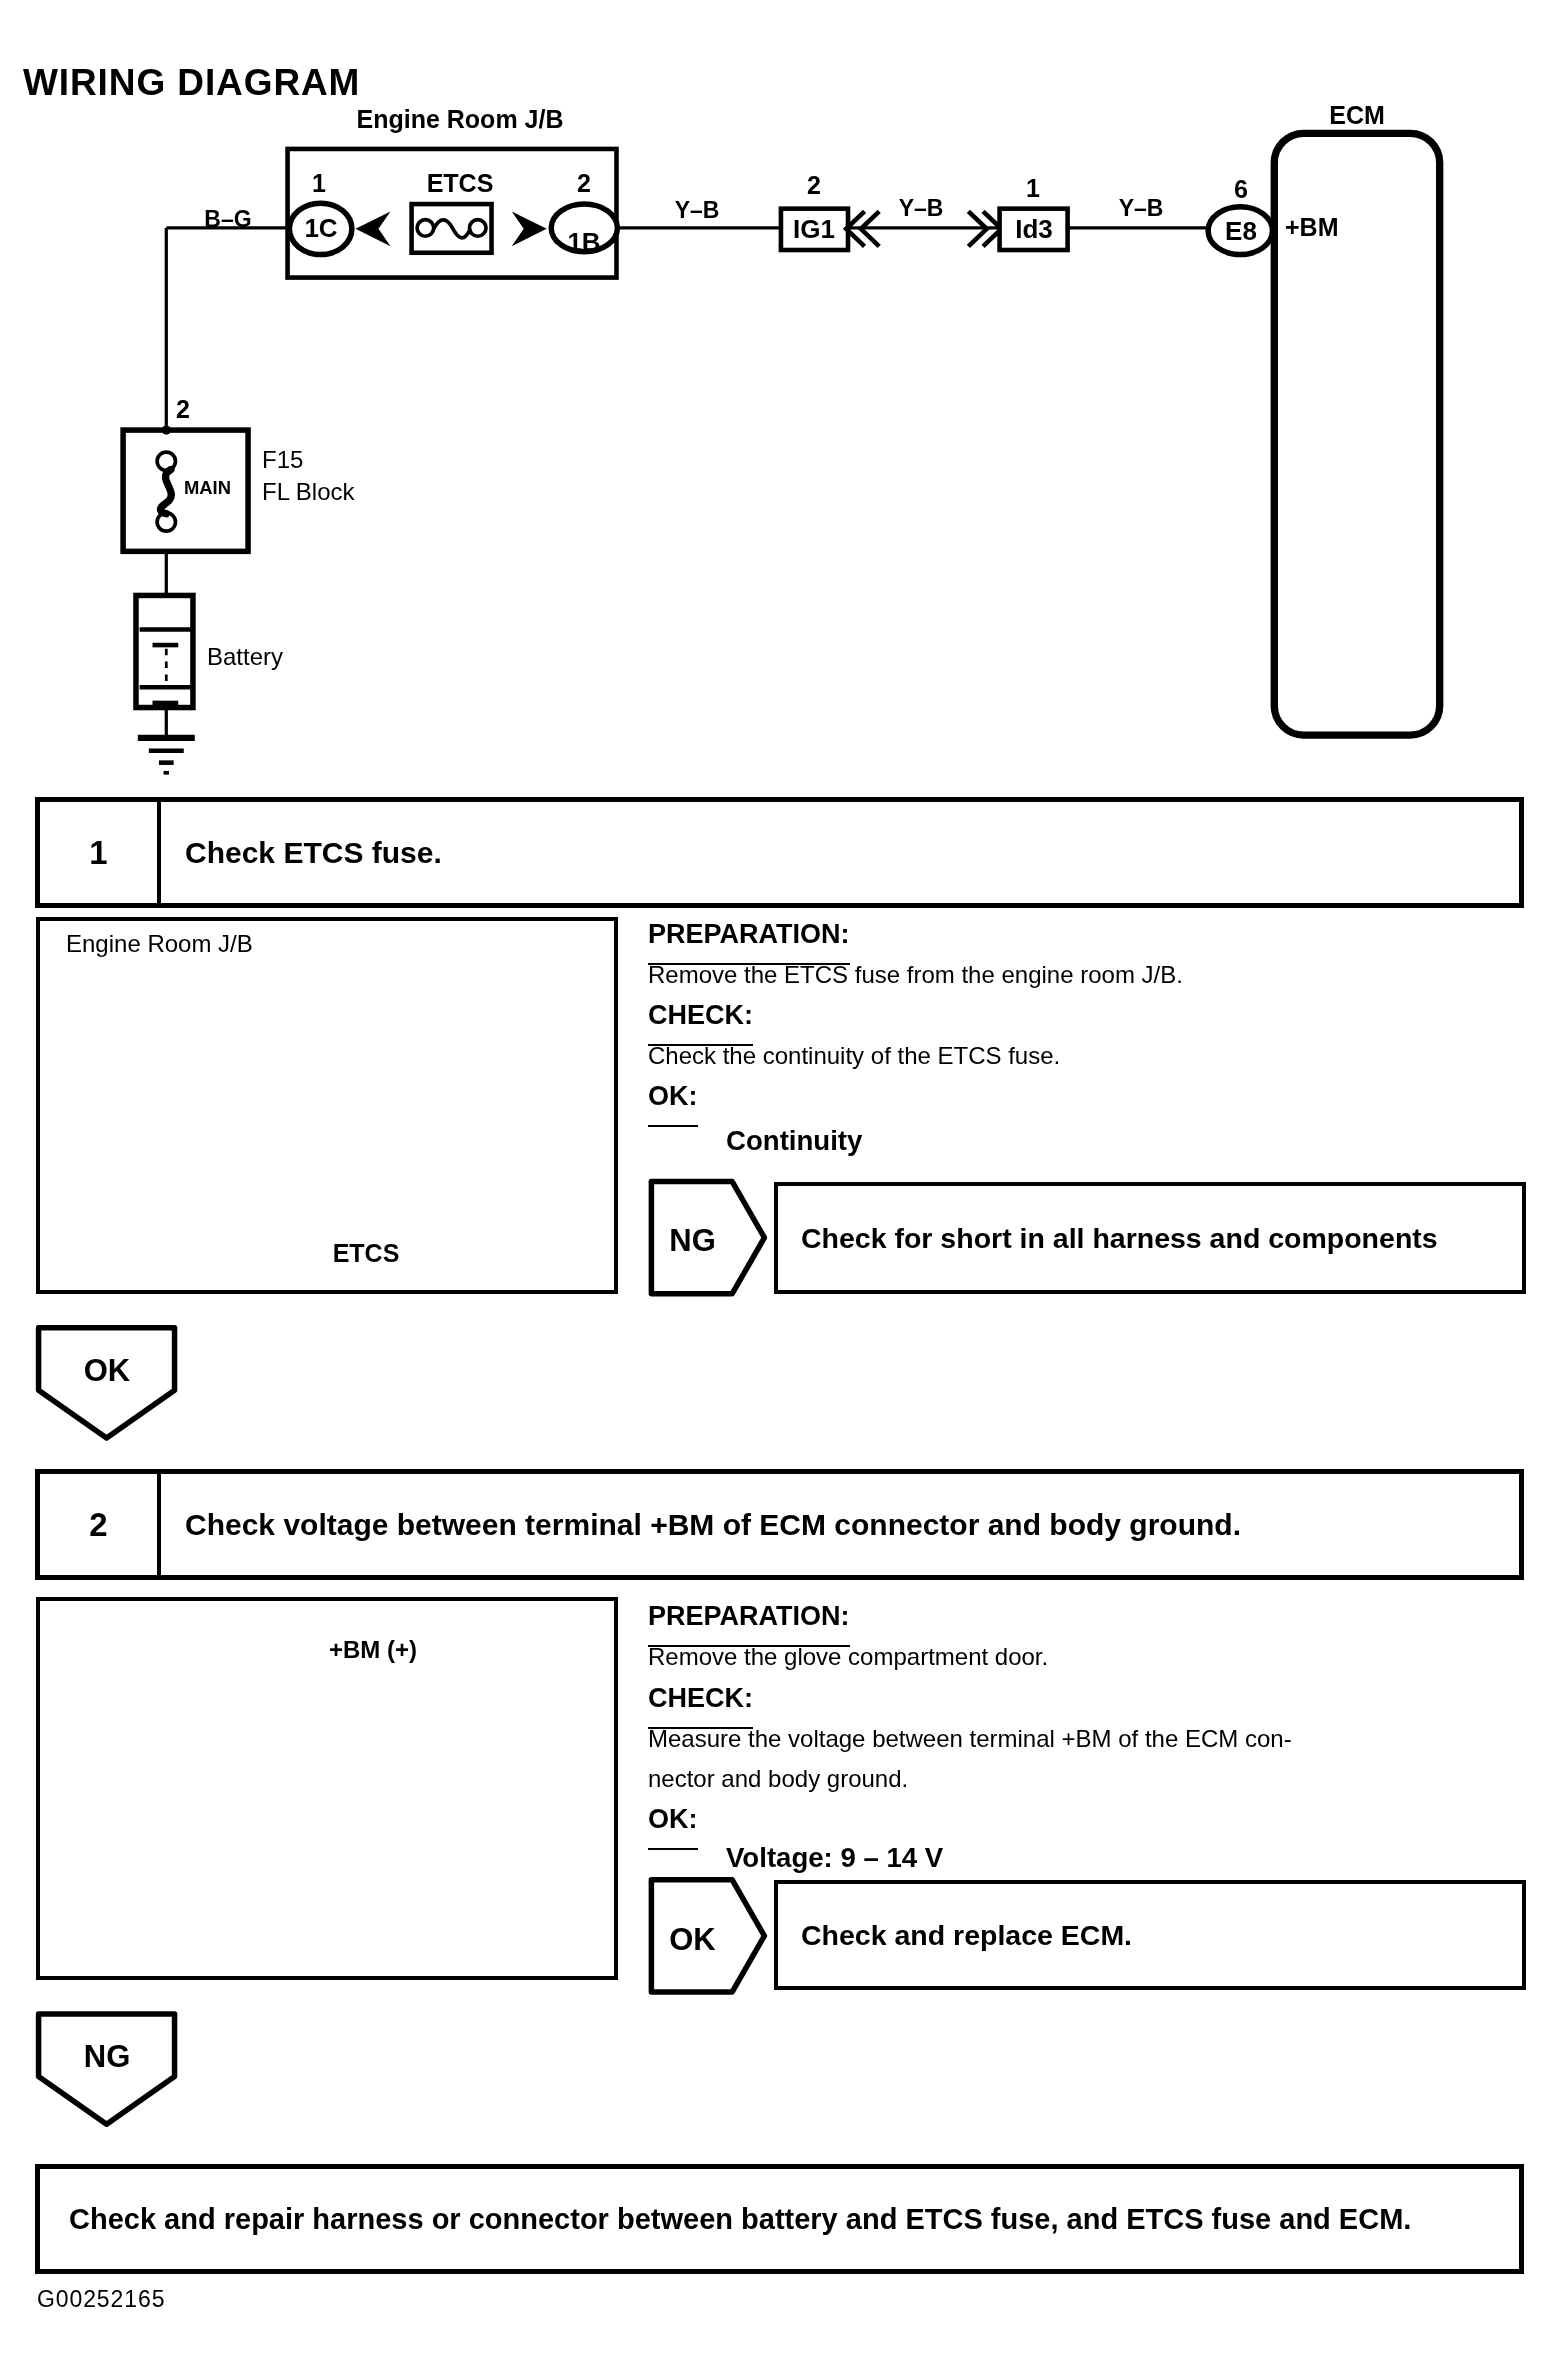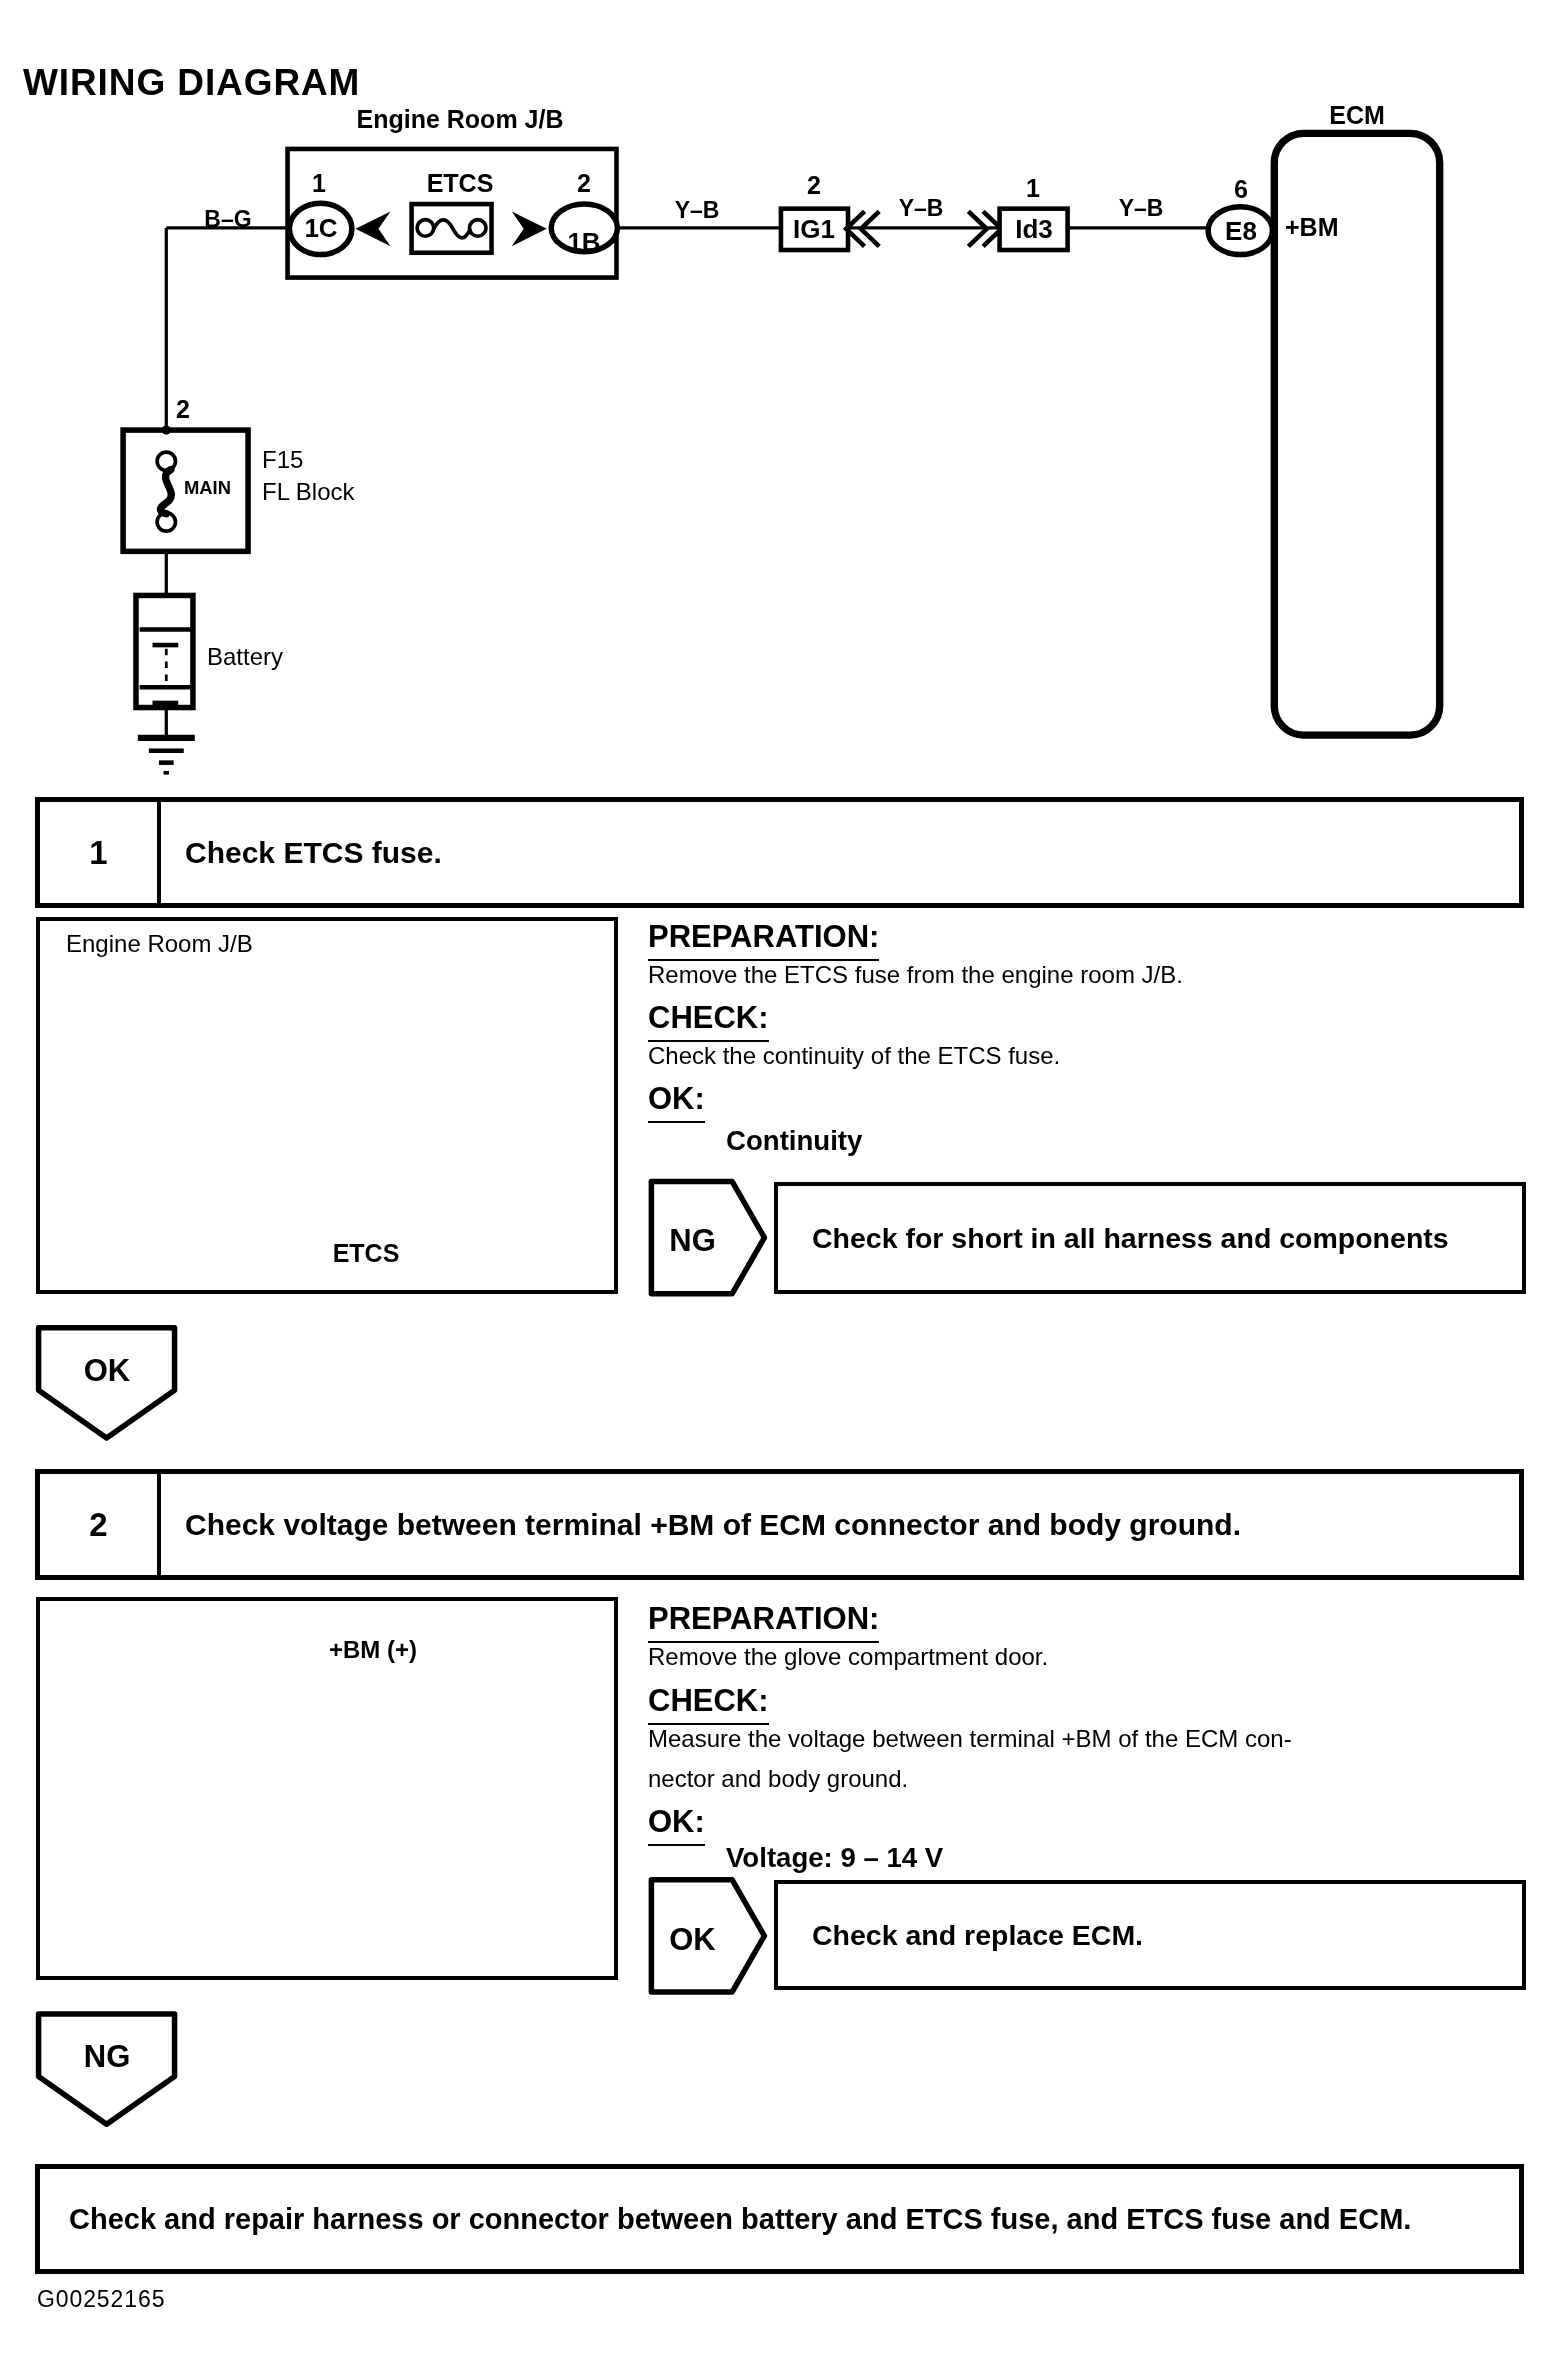--- a/index.html
+++ b/index.html
@@ -7,33 +7,33 @@
         font-family:"Liberation Sans",sans-serif;color:#000;overflow:hidden}
   .t{position:absolute;white-space:nowrap;line-height:1}
   .c{transform:translateX(-50%)}
   .b{font-weight:700}
   .title{font-size:37px;font-weight:700;letter-spacing:0.9px}
   .lbl27{font-size:25px;font-weight:700}
   .lbl25{font-size:23px;font-weight:700}
   .lbl26{font-size:24px}
   .pin{font-size:25px;font-weight:700}
   .conn{font-size:26px;font-weight:700}
-  .hd{font-size:31px;font-weight:700;border-bottom:2.8px solid #000;padding-bottom:7px}
+  .hd{font-size:27px;font-weight:700;border-bottom:2.8px solid #000;padding-bottom:15px}
   .bodyln{font-size:24px}
   .okval{font-size:27.6px;font-weight:700}
   .art{position:absolute;left:0;top:0}
   .frame{position:absolute;border:4.6px solid #000;background:#fff;box-sizing:border-box}
   .stephdr{position:absolute;left:35px;width:1489px;height:111px;border:5.5px solid #000;
            box-sizing:border-box;display:flex;background:#fff}
   .stepnum{width:117px;border-right:4.6px solid #000;display:flex;align-items:center;
            justify-content:center;font-size:33px;font-weight:700}
   .steptitle{flex:1;display:flex;align-items:center;padding-left:24px;
              font-size:30px;font-weight:700}
   .actionbox{position:absolute;left:774px;width:752px;border:4.6px solid #000;box-sizing:border-box;
-             display:flex;flex-direction:column;justify-content:center;padding-left:34px;background:#fff}
+             display:flex;flex-direction:column;justify-content:center;padding-left:23px;background:#fff}
   .actionbox .ln{font-size:28.5px;font-weight:700;line-height:40px;white-space:nowrap}
   .flagtxt{position:absolute;width:81px;text-align:center;font-size:31px;font-weight:700}
   .bannertxt{position:absolute;left:39px;width:136px;text-align:center;font-size:31px;font-weight:700}
   .finalbox{position:absolute;left:35px;top:2164px;width:1489px;height:110px;border:5.5px solid #000;
             box-sizing:border-box;display:flex;align-items:center;padding-left:29px;background:#fff}
   .finaltxt{font-size:29px;font-weight:700;white-space:nowrap}
   .gcode{font-size:23px;letter-spacing:0.9px}
 </style>
 </head>
 <body>

